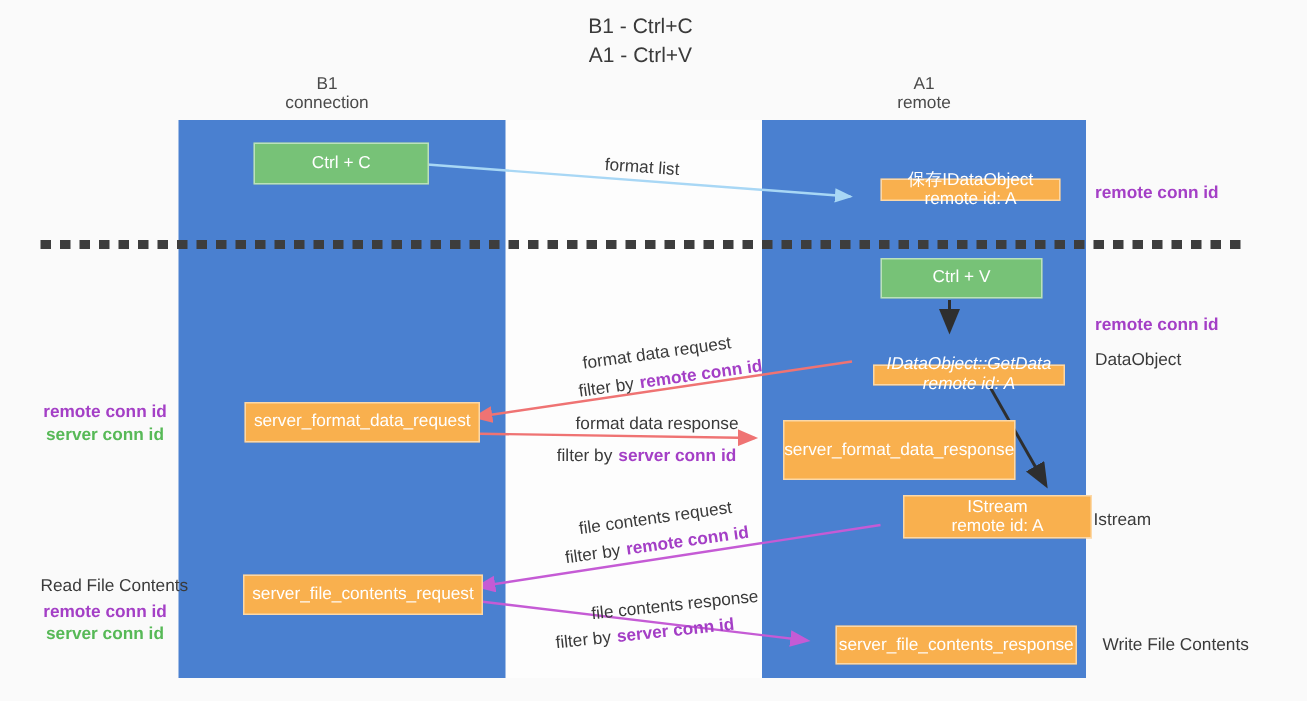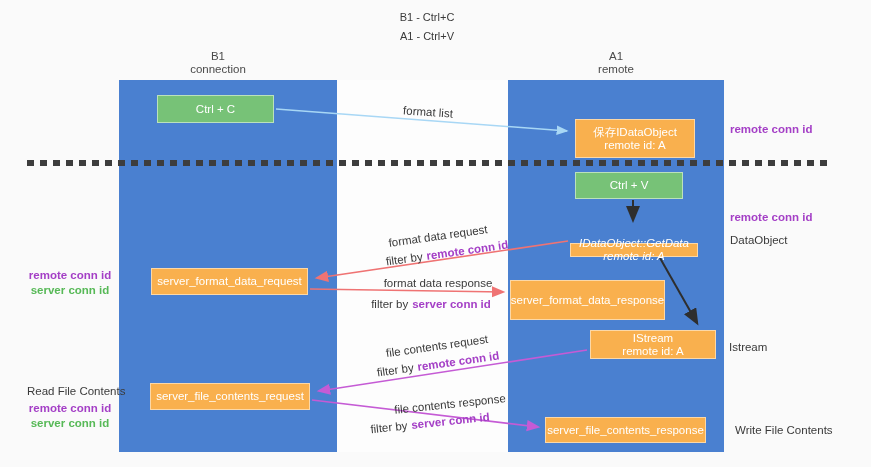--- a/index.html
+++ b/index.html
@@ -5,30 +5,30 @@
   :root{
     --column-blue:#4a80d0; --box-green:#77c277; --box-orange:#f9b04e;
     --arrow-lightblue:#a8d7f5; --arrow-salmon:#ef7373; --arrow-magenta:#c55bd5;
     --arrow-black:#2e2e2e; --label-purple:#a43fc6; --label-green:#57b957;
     --dashed-line:#3d3d3d; --bg:#fafafa; --mid-band:#fdfdfd; --text-dark:#3a3a3a;
   }
   *{margin:0;padding:0;box-sizing:border-box;}
   body{background:var(--bg);font-family:"Liberation Sans", sans-serif;}
   .canvas{position:relative;width:871px;height:467px;background:var(--bg);overflow:hidden;}
   .title{position:absolute;left:427px;top:8px;transform:translateX(-50%);
-    text-align:center;font-size:11px;line-height:19px;color:var(--text-dark);}
+    text-align:center;font-size:14px;line-height:19px;color:var(--text-dark);}
   .col-header{position:absolute;transform:translateX(-50%);text-align:center;
     font-size:11.5px;line-height:13px;color:#4a4a4a;}
   .mid-band{position:absolute;left:337px;top:80px;width:171px;height:372px;background:var(--mid-band);}
   .col{position:absolute;top:80px;height:372px;background:var(--column-blue);}
   .col.left{left:119px;width:218px;}
   .col.right{left:508px;width:216px;}
   .box{position:absolute;display:flex;flex-direction:column;justify-content:center;
     align-items:center;color:#fff;font-size:11.5px;line-height:13px;text-align:center;
-    border:1px solid rgba(255,255,255,0.5);z-index:6;}
+    border:1px solid rgba(255,255,255,0.5);z-index:6;margin-left:12px;}
   .box-green{background:var(--box-green);}
   .box-orange{background:var(--box-orange);}
   svg.overlay{position:absolute;left:0;top:0;z-index:5;pointer-events:none;}
   .st-dash{stroke:var(--dashed-line);}
   .st-blue{stroke:var(--arrow-lightblue);} .fl-blue{fill:var(--arrow-lightblue);}
   .st-black{stroke:var(--arrow-black);} .fl-black{fill:var(--arrow-black);}
   .st-salmon{stroke:var(--arrow-salmon);} .fl-salmon{fill:var(--arrow-salmon);}
   .st-magenta{stroke:var(--arrow-magenta);} .fl-magenta{fill:var(--arrow-magenta);}
   .mid-label{position:absolute;white-space:nowrap;font-size:11.5px;color:var(--text-dark);
     z-index:7;transform:translate(-50%,-50%);}
@@ -83,21 +83,21 @@
     <line x1="568" y1="241" x2="317" y2="278" class="st-salmon" stroke-width="1.6" marker-end="url(#ah-salmon)"></line>
     <line x1="310" y1="289" x2="503" y2="292" class="st-salmon" stroke-width="1.6" marker-end="url(#ah-salmon)"></line>
     <line x1="587" y1="350" x2="319" y2="391" class="st-magenta" stroke-width="1.6" marker-end="url(#ah-magenta)"></line>
     <line x1="312" y1="400" x2="538" y2="427" class="st-magenta" stroke-width="1.6" marker-end="url(#ah-magenta)"></line>
   </svg>
 
   <div class="box box-green" style="left:157px;top:95px;width:117px;height:28px;">
     <span>Ctrl + C</span>
   </div>
 
-  <div class="box box-orange" style="left:575px;top:119px;width:120px;height:39px;">
+  <div class="box box-orange" style="left:575px;top:119px;width:120px;height:15px;">
     <div>保存IDataObject</div>
     <div>remote id: A</div>
   </div>
 
   <div class="box box-green" style="left:575px;top:172px;width:108px;height:27px;">
     <span>Ctrl + V</span>
   </div>
 
   <div class="box box-orange" style="left:570px;top:243px;width:128px;height:14px;font-style:italic;">
     <div>IDataObject::GetData</div>

